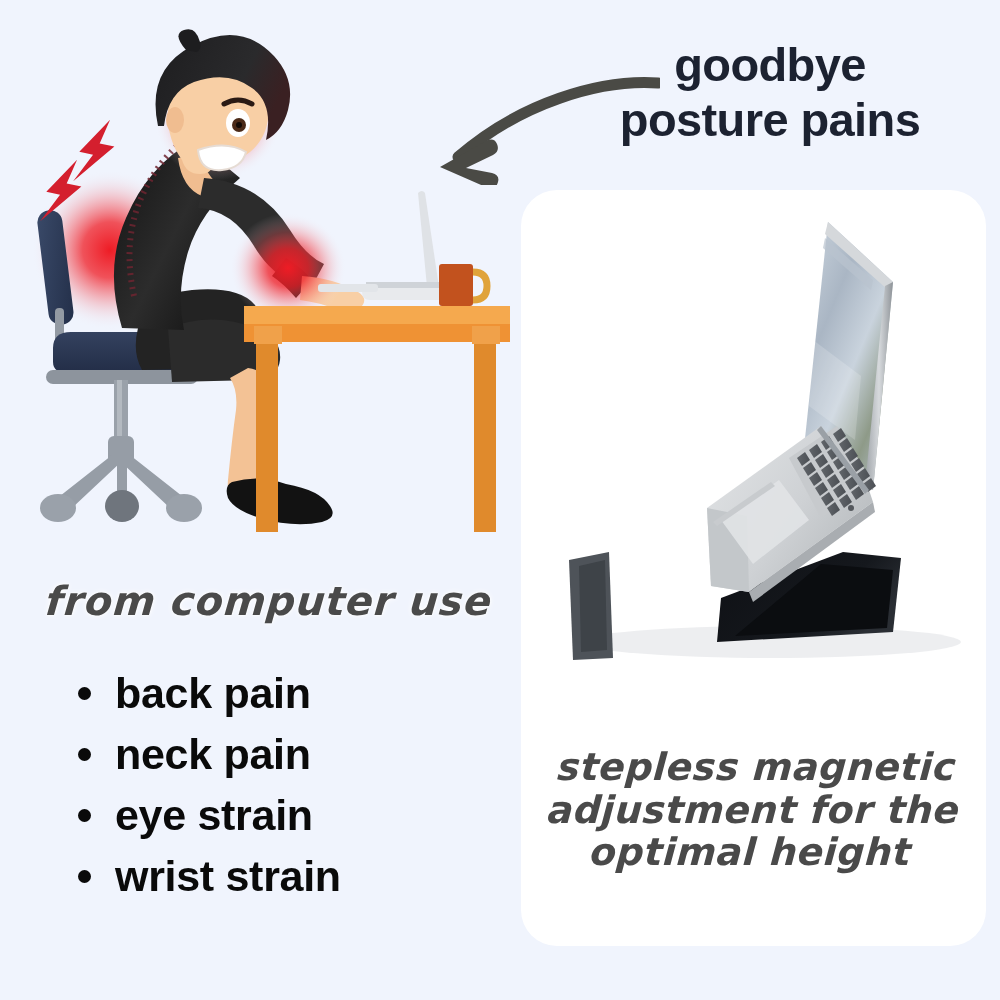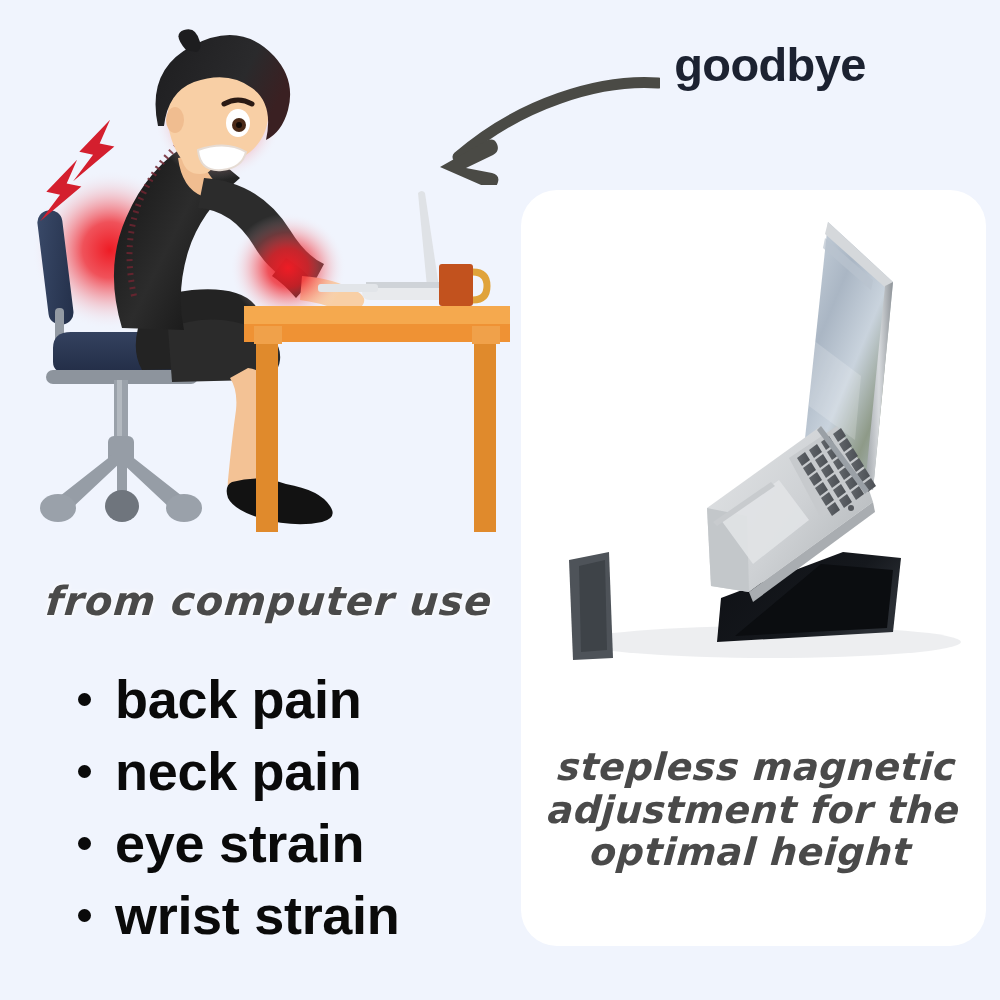--- a/index.html
+++ b/index.html
@@ -51,21 +51,21 @@
     position:absolute;
     left:78px; top:672px;
     list-style:none;
   }
   .bullets li {
     display:flex; align-items:center;
     margin-bottom:18px;
     color:#0a0a0a;
     font-family:"Liberation Sans", sans-serif;
     font-weight:bold;
-    font-size:54px;
+    font-size:43px;
     letter-spacing:-0.3px;
     line-height:1;
   }
   .bullets li .dot {
     width:13px; height:13px; border-radius:50%;
     background:#0a0a0a; margin-right:24px; flex:0 0 auto;
   }
 
   
   .card {
@@ -229,20 +229,21 @@
 
   <div class="arrow">
     <svg viewBox="0 0 250 110" width="250" height="110" xmlns="http://www.w3.org/2000/svg">
       <path d="M248 8 C190 4 110 28 48 82" stroke="#4a4a45" stroke-width="11" fill="none" stroke-linecap="round"></path>
       <path d="M30 92 L76 66 q8 -4 11 3 q3 7 -4 11 L56 93 L82 98 q8 2 6 9 q-2 8 -10 6 Z" fill="#4a4a45"></path>
     </svg>
   </div>
 
   <div class="headline">
     <span class="l1">goodbye</span>
+    <span class="l2">posture pains</span>
   </div>
 
   <div class="script-sub">from computer use</div>
 
   <ul class="bullets">
     <li>
       <span class="dot"></span>
       <span>back pain</span>
     </li>
     <li>

